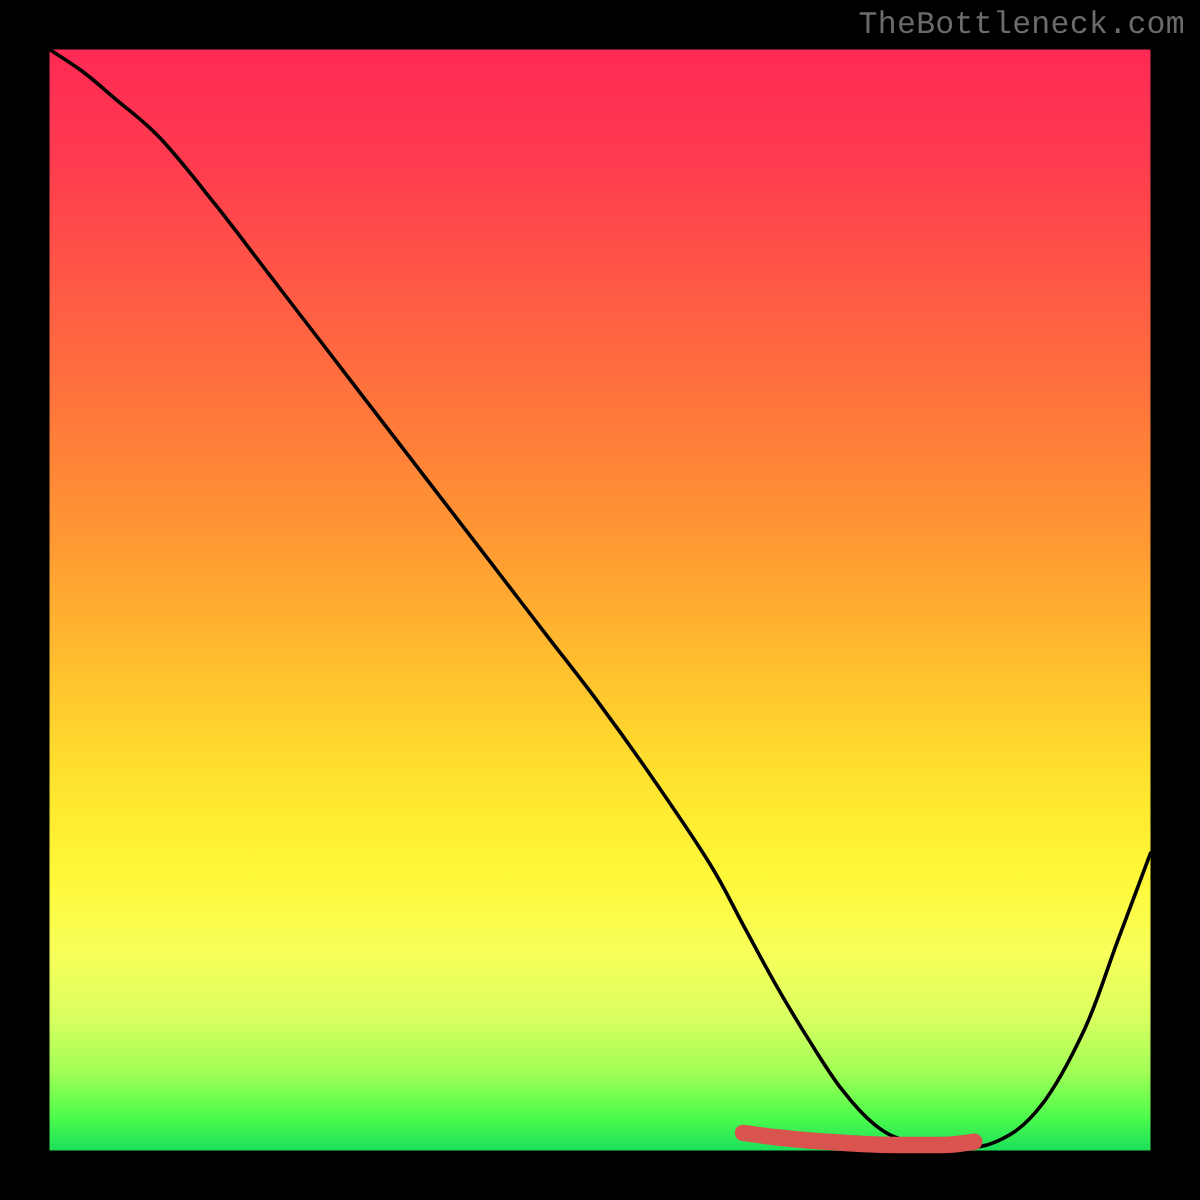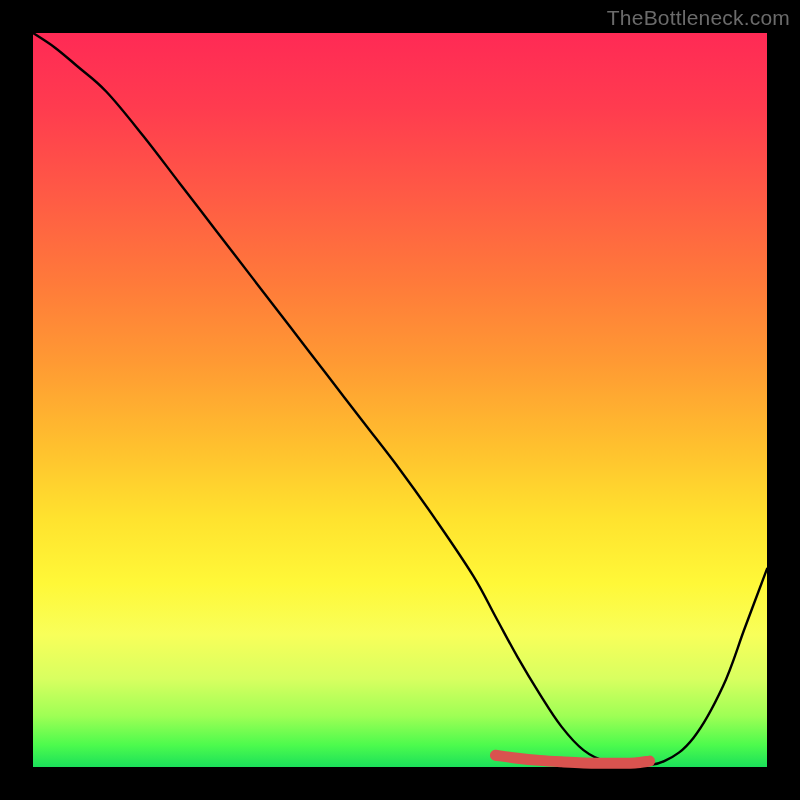--- a/index.html
+++ b/index.html
@@ -9,20 +9,21 @@
     height: 800px;
     overflow: hidden;
     background: #000;
     font-family: Arial, Helvetica, sans-serif;
   }
   .frame {
     position: relative;
     width: 800px;
     height: 800px;
     background: #000;
+    font-family: Liberation Mono, monospace;
   }
   .plot-area {
     position: absolute;
     left: 33px;
     top: 33px;
     width: 734px;
     height: 734px;
     
     background: linear-gradient(
       to bottom,

